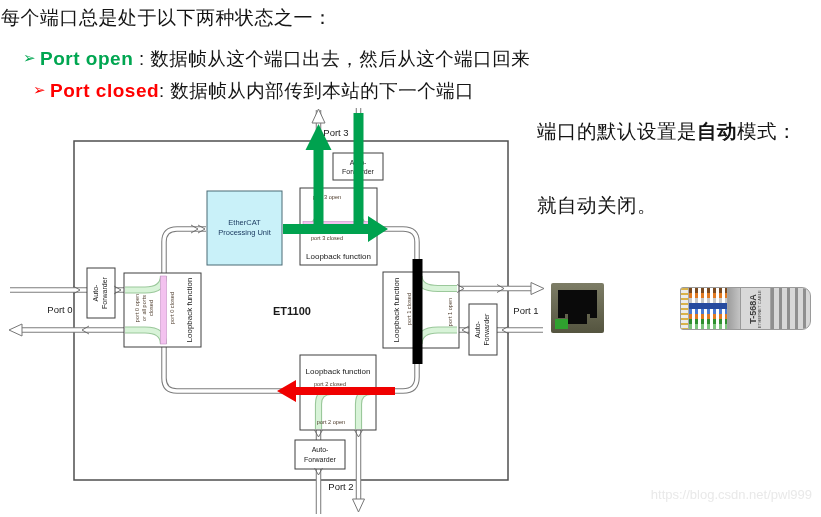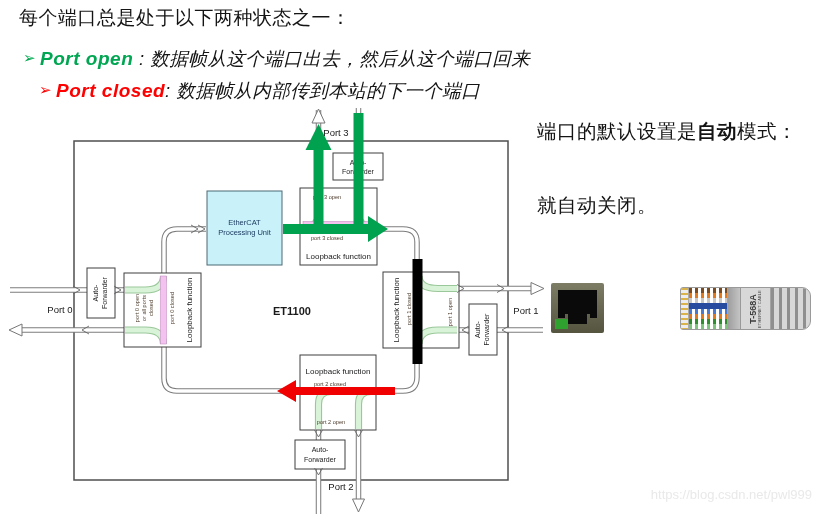--- a/index.html
+++ b/index.html
@@ -2,24 +2,24 @@
 <html><head>
 <meta charset="utf-8">
 <style>
   html,body{margin:0;padding:0;}
   body{
     width:821px;height:517px;position:relative;overflow:hidden;background:#fff;
     font-family:"Liberation Sans","DejaVu Sans",sans-serif;color:#141414;
   }
   .abs{position:absolute;}
   
-  .line1{left:19px;top:5px;font-size:19px;letter-spacing:.5px;}
-  .bullet-line{font-size:18.5px;letter-spacing:.5px;white-space:nowrap;font-style:italic;}
+  .line1{left:1px;top:5px;font-size:19px;letter-spacing:.5px;}
+  .bullet-line{font-size:18.5px;letter-spacing:.5px;white-space:nowrap;}
   .bl2{left:23px;top:46px;}
-  .bl3{left:39px;top:78px;}
+  .bl3{left:33px;top:78px;}
   .bullet{font-size:15px;margin-right:4px;position:relative;top:-2px;}
   .plabel-en{font-weight:bold;font-size:19px;}
   
   .note{left:537px;top:119px;width:288px;font-size:19.5px;line-height:24.5px;letter-spacing:.5px;}
   .note b{font-weight:bold;text-align:right;}
   
   .wm{left:612px;top:487px;width:200px;text-align:right;font-size:13px;color:#e9e9e9;}
   
   svg{font-family:"Liberation Sans","DejaVu Sans",sans-serif;}
   .chip{fill:#ffffff;stroke:#4f4f4f;stroke-width:1.5;}

